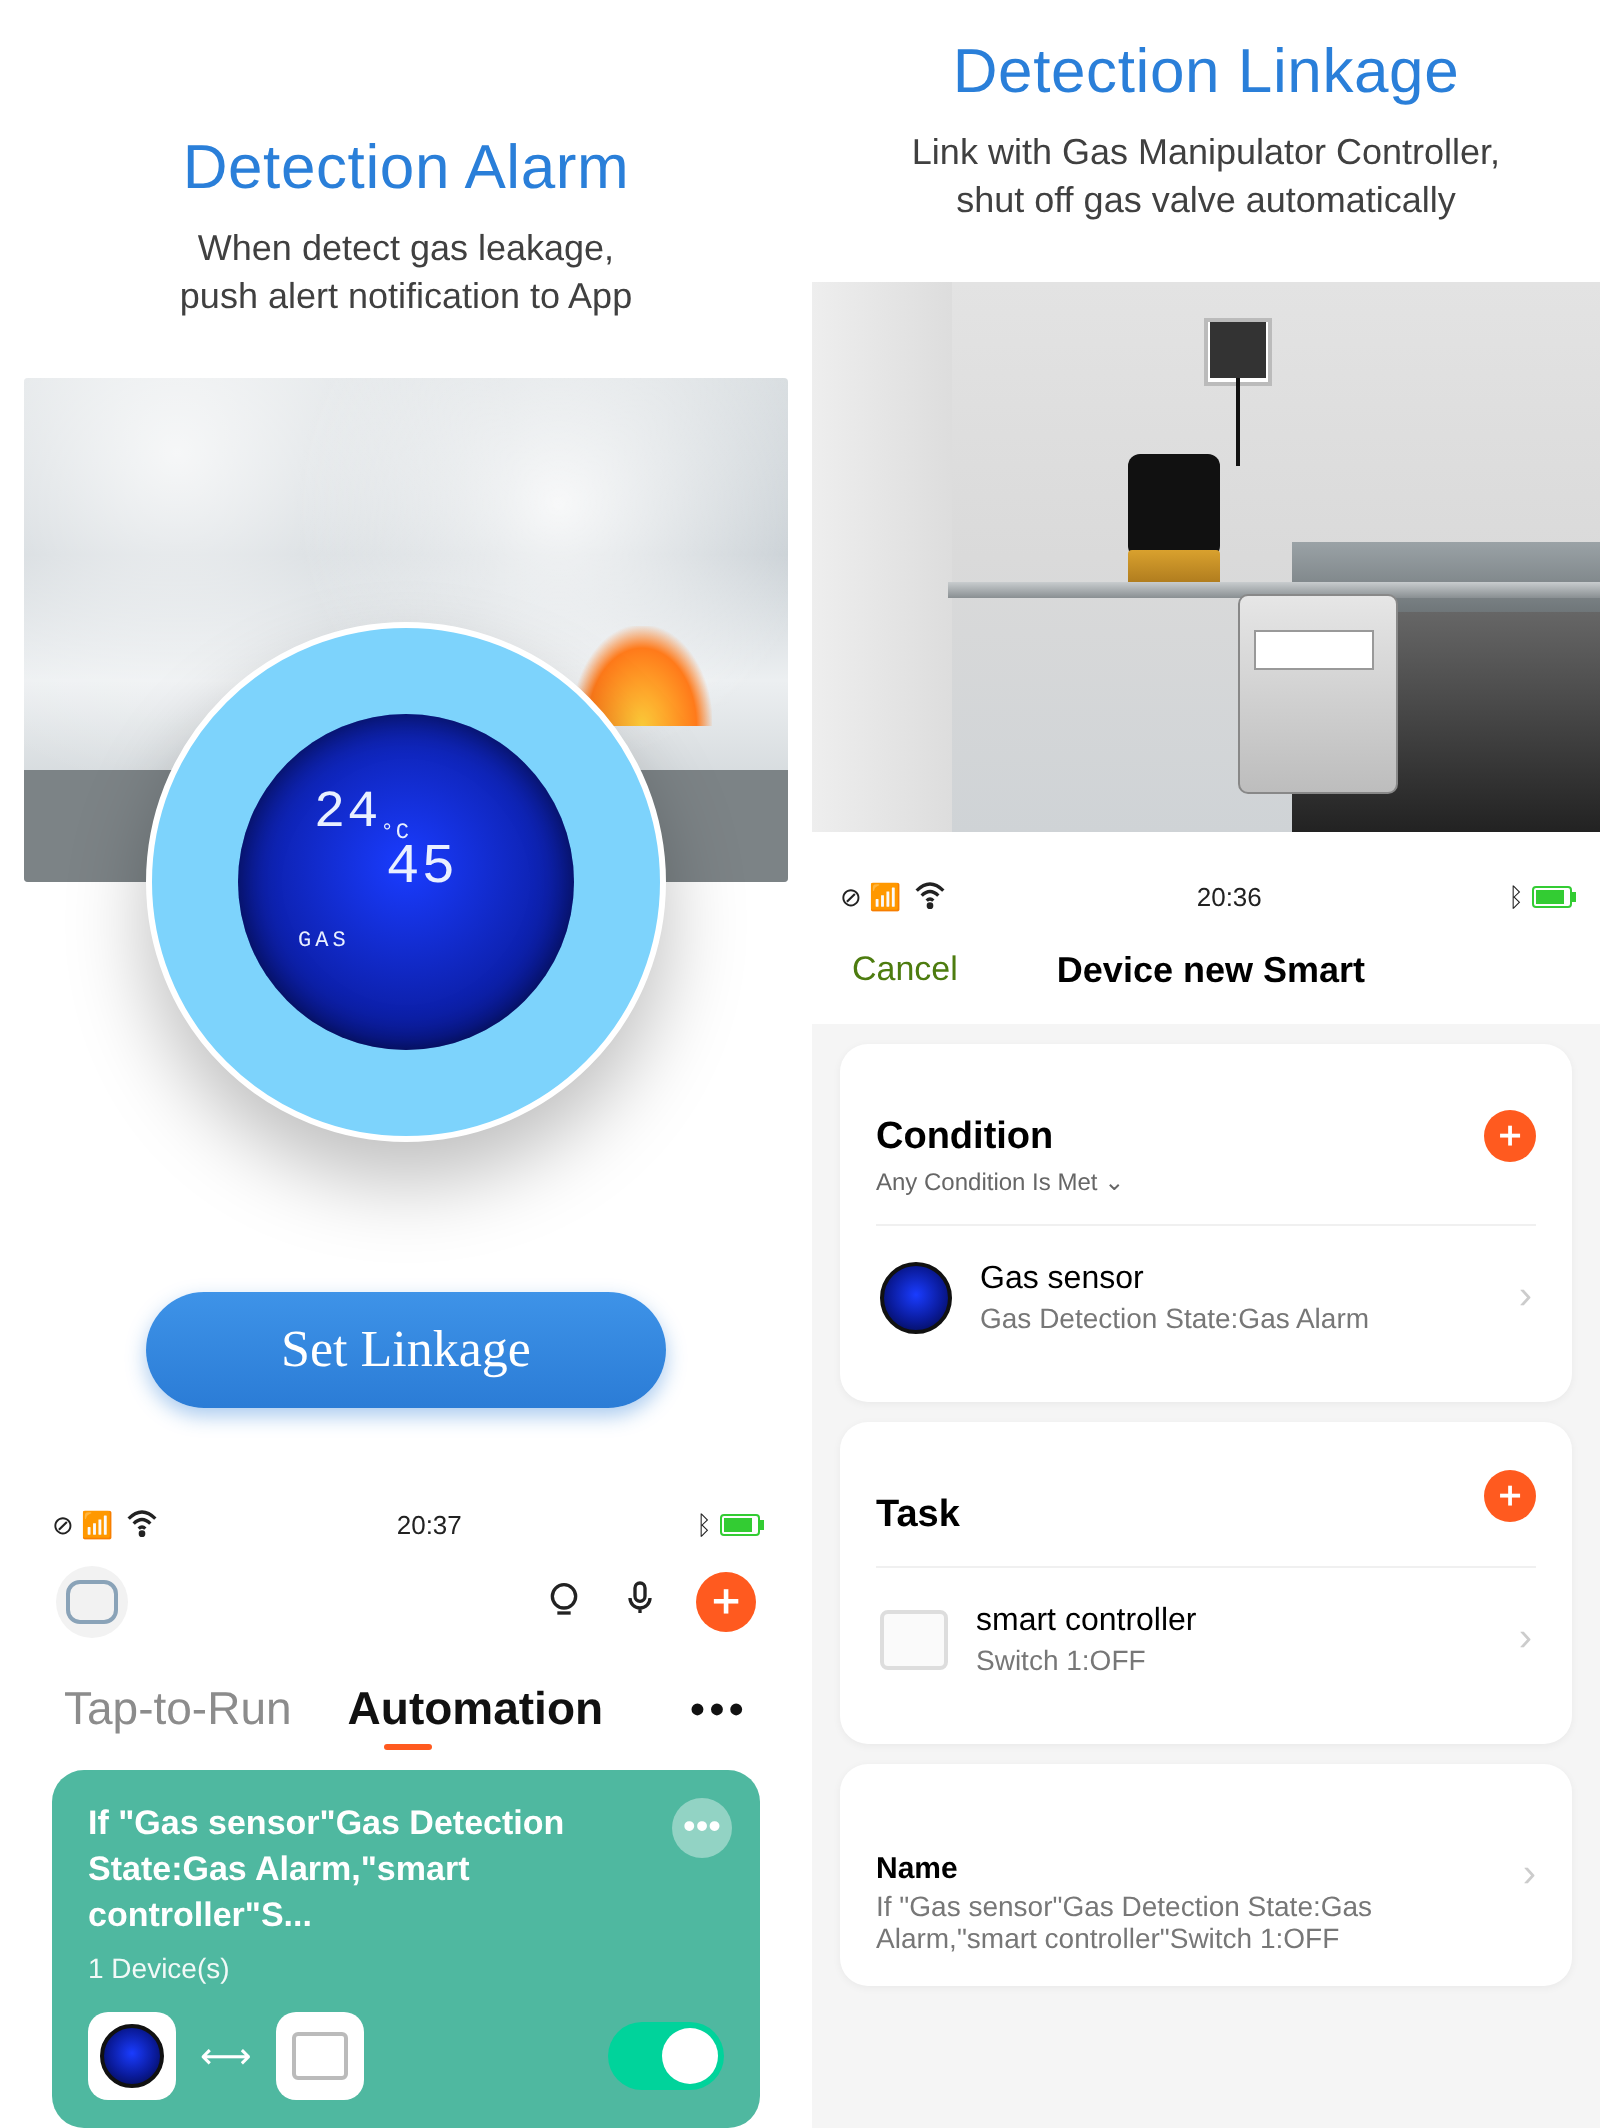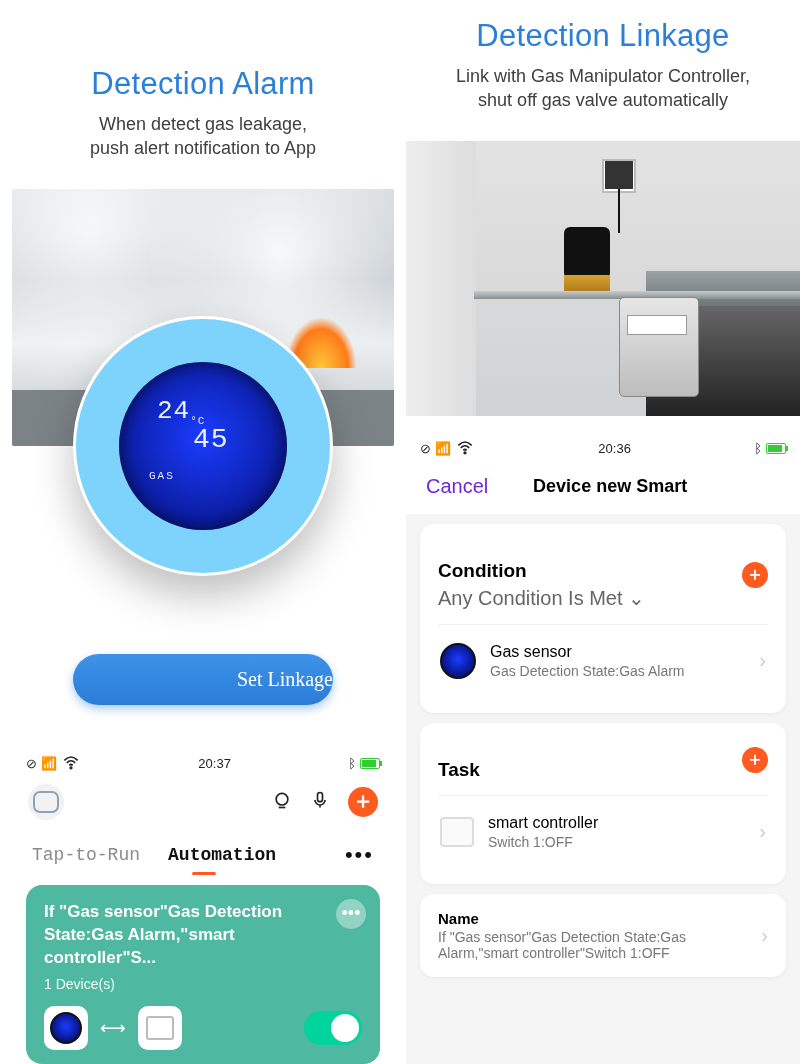--- a/index.html
+++ b/index.html
@@ -20,34 +20,34 @@
 
     .sensor-wrap { position: relative; height: 160px; }
     .sensor { position:absolute; left:50%; transform:translateX(-50%); top:-130px; width:260px; height:260px; border-radius:50%; background:#7dd3fc; box-shadow: 0 20px 40px rgba(0,0,0,0.25); border: 3px solid #fff;}
     .sensor-face { position:absolute; left:50%; top:50%; width:168px; height:168px; transform:translate(-50%,-50%); background: radial-gradient(circle at 50% 45%, #1a3cff 0%, #0a1b9c 70%, #020638 100%); border-radius:50%; box-shadow: inset 0 0 18px rgba(0,0,0,0.6);}
     .sensor-text { position:absolute; color:#e9f0ff; font-family: "Courier New", monospace; font-weight: 300; letter-spacing:1px;}
     .sensor-temp { top:34px; left:38px; font-size:26px;}
     .sensor-temp small{ font-size:11px; vertical-align: sub;}
     .sensor-hum { top:62px; left:74px; font-size:28px;}
     .sensor-gas { top:108px; left:30px; font-size:11px; letter-spacing:2px;}
 
-    .set-linkage-btn { display:block; width: 260px; margin: 58px auto 0; padding: 14px 0; border:none; border-radius: 50px; color:#fff; font-size:20px; text-align:right; font-family: Georgia, "Times New Roman", serif; background: linear-gradient(180deg,#3e93e8,#2b7cd6); box-shadow: 0 4px 10px rgba(43,124,214,0.4); cursor:pointer;}
+    .set-linkage-btn { display:block; width: 260px; margin: 58px auto 0; padding: 14px 0; border:none; border-radius: 50px; color:#fff; font-size:26px; text-align:center; font-family: Georgia, "Times New Roman", serif; background: linear-gradient(180deg,#3e93e8,#2b7cd6); box-shadow: 0 4px 10px rgba(43,124,214,0.4); cursor:pointer;}
 
     
     .phone-left { margin-top: 44px; background:#fff; }
     .status-bar { display:flex; justify-content:space-between; align-items:center; padding: 3px 14px; font-size:13px; color:#222;}
     .sb-l, .sb-r { display:flex; align-items:center; gap:4px;}
     .app-head { display:flex; align-items:center; justify-content:space-between; padding: 6px 16px;}
     .robot-ico { width:36px; height:36px; border-radius:50%; background:#f2f2f2; position:relative;}
     .robot-ico::after{content:"";position:absolute;left:50%;top:50%;width:22px;height:18px;transform:translate(-50%,-50%);border:2px solid #8aa3b8;border-radius:7px;}
     .head-r { display:flex; align-items:center; gap:18px;}
     .plus-badge { width:30px; height:30px; border-radius:50%; background:#ff5a1f; color:#fff; font-size:22px; line-height:28px; text-align:center; font-weight:600;}
 
     .tabs { display:flex; align-items:center; padding: 16px 20px 14px; gap:28px;}
-    .tab { font-size:18px; color:#8c8c8c;font-family:Liberation Mono, monospace;}
+    .tab { font-size:23px; color:#8c8c8c;}
     .tab.active { color:#111; font-weight:600;}
     .tab-underline { height:3px; width:24px; background:#ff5a1f; margin:-10px 0 0 180px; border-radius:2px;}
     .tab-more { margin-left:auto; font-size:22px; letter-spacing:2px; color:#111;}
 
     .automation-card { margin: 10px 14px 0; background:#4fb8a0; border-radius:16px; padding:16px 18px 14px; color:#fff; position:relative;}
     .card-title { font-size:17px; font-weight:600; padding-right:34px; line-height:1.35;}
     .card-sub { font-size:14px; opacity:0.92; margin-top:6px;}
     .card-menu { position:absolute; top:14px; right:14px; width:30px; height:30px; border-radius:50%; background:rgba(255,255,255,0.38); color:#fff; text-align:center; font-size:18px; line-height:28px;}
 
     .card-row { display:flex; align-items:center; margin-top:14px;}
@@ -70,41 +70,41 @@
     .valve-brass{position:absolute;left:40%;top:134px;width:46px;height:22px;background:linear-gradient(180deg,#d9a12e,#a27019);border-radius:2px;}
     .meter{position:absolute;left:54%;top:156px;width:80px;height:100px;background:linear-gradient(180deg,#e6e6e6,#bdbdbd);border:1px solid #888;border-radius:5px;}
     .meter-dial{position:absolute;left:56%;top:174px;width:60px;height:20px;background:#fff;border:1px solid #999;}
     .pipe-h{position:absolute;height:8px;background:linear-gradient(180deg,#c8ccce,#898f92);}
     .p1{left:68px;right:0;top:150px;}
 
     
     .phone-right { margin-top: 18px; background:#f5f5f5; flex:1; display:flex; flex-direction:column;}
     .pr-status { background:#fff;}
     .nav-bar { background:#fff; padding: 12px 20px 16px; display:flex; align-items:center;}
-    .nav-cancel { font-size:20px; color:#6d28d9;}
+    .nav-cancel { font-size:17px; color:#4d7c0f;}
     .nav-title { flex:1; text-align:center; font-size:18px; font-weight:600; margin-left:-48px;}
     
     .card { background:#fff; margin: 10px 14px 0; border-radius:14px; padding: 16px 18px; box-shadow: 0 1px 4px rgba(0,0,0,0.05);}
     .card-head { display:flex; align-items:center; justify-content:space-between;}
     .card-h-title { font-size:19px; font-weight:700;margin-top:20px;}
-    .cond-sub { margin-top:4px; font-size:20px; color:#666;text-align:center;}
+    .cond-sub { margin-top:4px; font-size:12px; color:#666;text-align:center;}
     .plus-sm { width:26px; height:26px; border-radius:50%; background:#ff5a1f; color:#fff; text-align:center; line-height:24px; font-size:18px; font-weight:600;}
 
     .item-row { display:flex; align-items:center; padding: 18px 2px; border-top:1px solid #f0f0f0; margin-top:14px;}
     .item-ico { width:36px; height:36px; border-radius:50%; background: radial-gradient(circle at 50% 45%, #1a3cff 0%, #0a1b9c 55%, #020638 100%); border:2px solid #111;}
     .item-ico-ctl { width:34px; height:30px; border:2px solid #ddd; border-radius:4px; background:#fafafa;}
     .item-txt { margin-left:14px; flex:1;}
     .item-top { font-size:16px; font-weight:500;}
     .item-bot { font-size:14px; color:#777; margin-top:2px;}
     .chevron { color:#ccc; font-size:20px;}
 
     .name-card .nc-label { font-size:15px; font-weight:600;}
     .name-card .nc-val { font-size:14px; color:#777; margin-top:2px; padding-right:20px;}
     .name-row{ display:flex; align-items:center;}
-    .name-row .nc-txt{flex:1;}
+    .name-row .nc-txt{flex:1;margin-top:28px;}
 
     svg.icon{width:20px;height:20px;}
     .battery{width:20px;height:11px;border:1px solid #3c3;border-radius:2px;position:relative;}
     .battery::after{content:"";position:absolute;right:-3px;top:2px;width:2px;height:5px;background:#3c3;}
     .battery .fill{position:absolute;left:1px;top:1px;bottom:1px;width:80%;background:#3c3;}
   </style>
 </head>
 <body>
 
 <div class="container">

